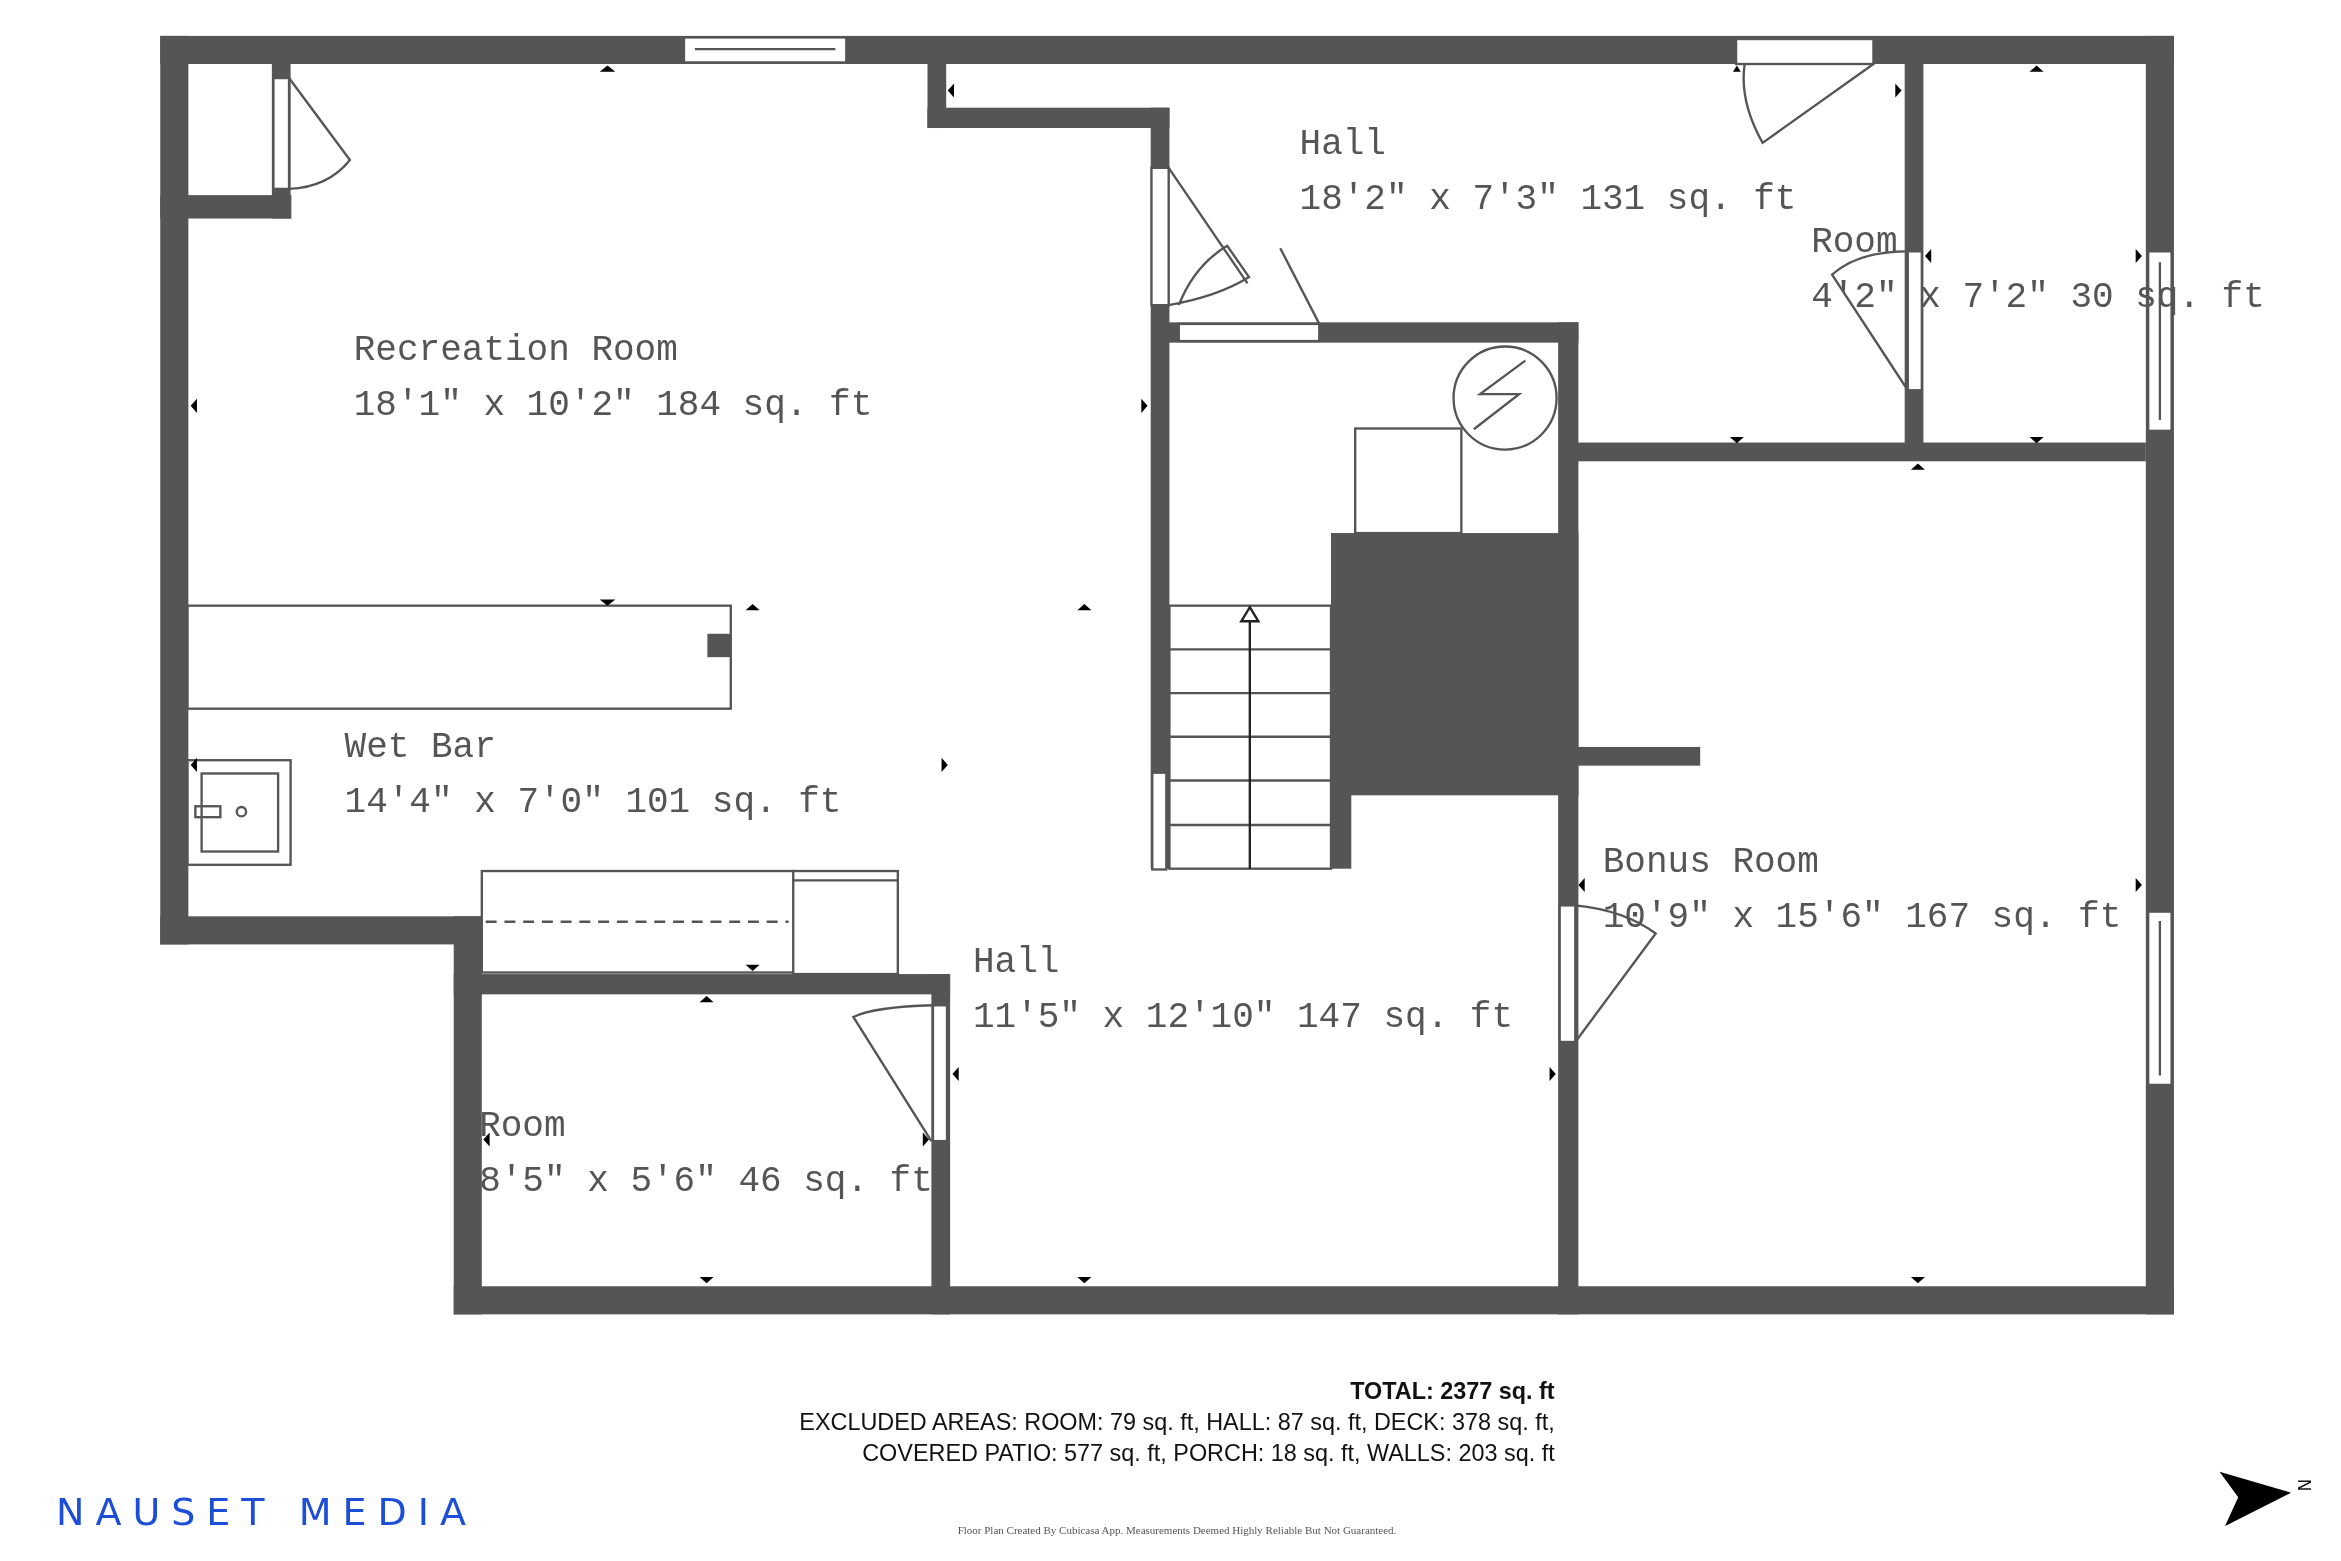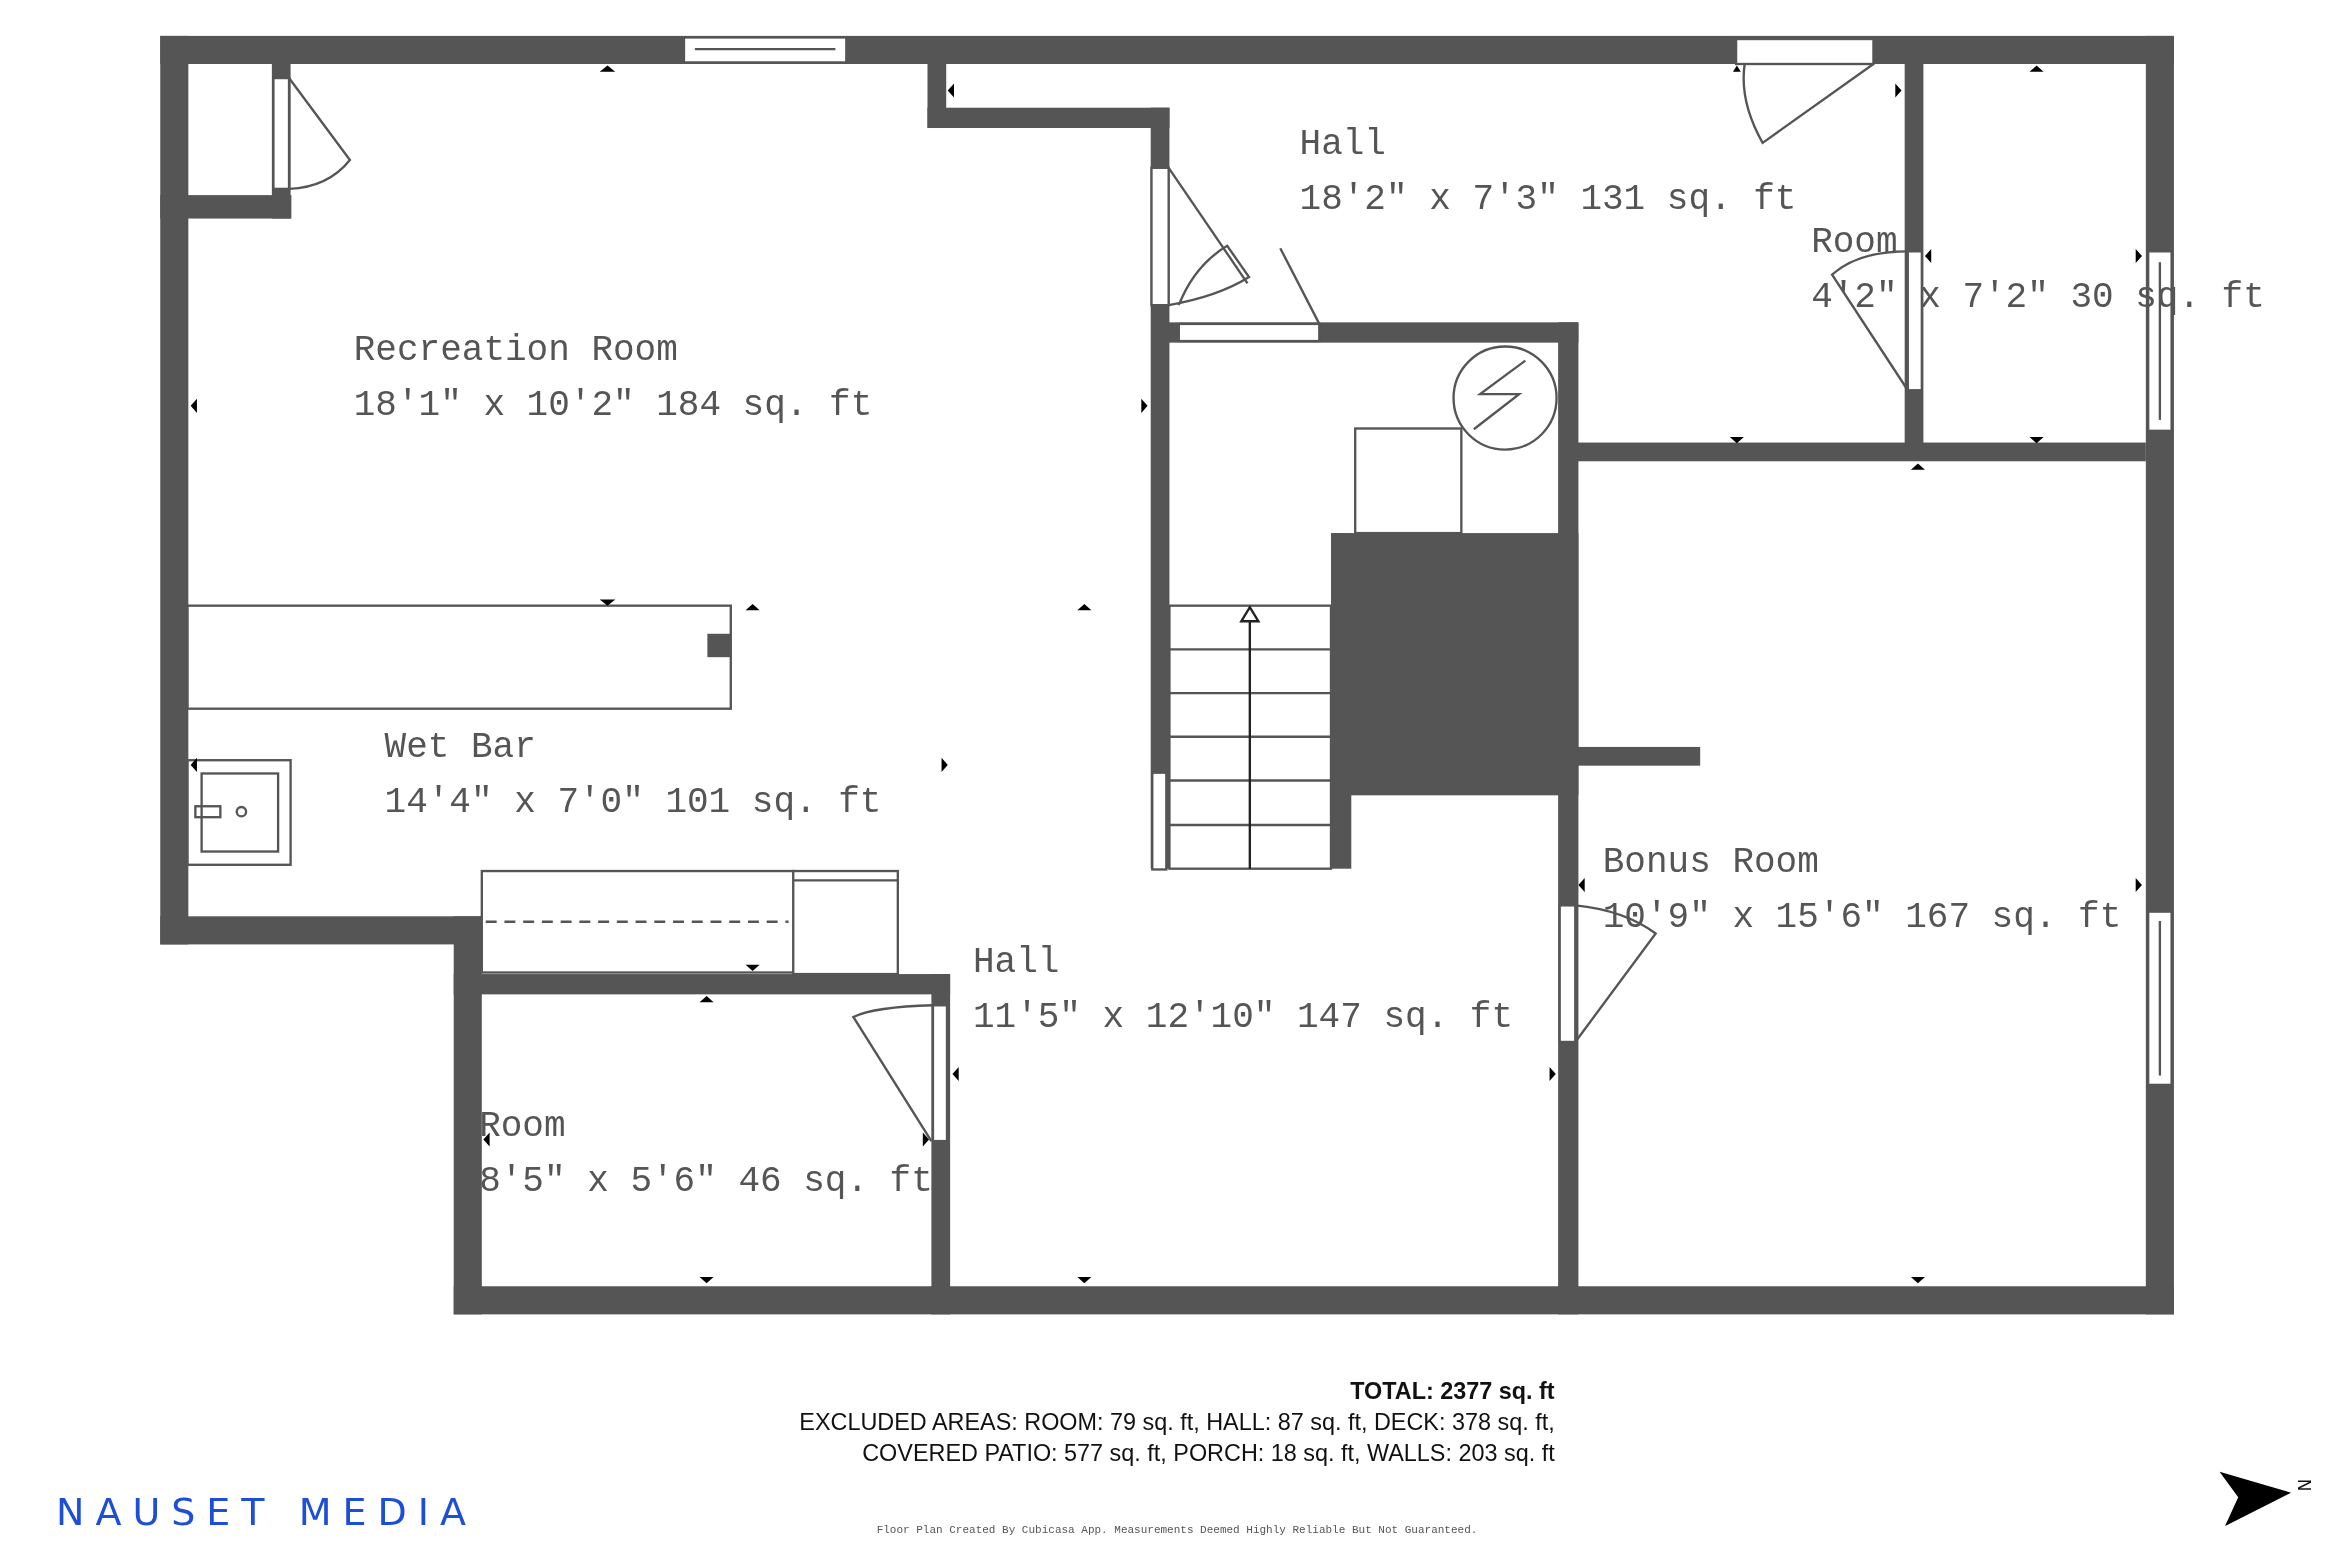--- a/index.html
+++ b/index.html
@@ -7,21 +7,21 @@
   #plan { position: absolute; left: 0; top: 0; width: 2342px; height: 1561px; }
   .wall { fill: #555555; }
   .fixture { fill: #ffffff; stroke: #555555; stroke-width: 3; }
   .thin { fill: none; stroke: #555555; stroke-width: 3; }
   .marker { fill: #000000; }
   .room-label { position: absolute; transform: translateX(-50%); text-align: left; color: #555555; font-family: Liberation Mono, monospace; font-size: 36px; line-height: 55px; white-space: nowrap; font-weight: 300; }
   .room-label .dim { display: block; }
   .totals { position: absolute; left: 1177px; top: 1376px; transform: translateX(-50%); text-align: right; font-family: "Liberation Sans", sans-serif; color: #111; white-space: nowrap; }
   .totals .total { font-weight: bold; font-size: 23.4px; line-height: 31px; }
   .totals .line { font-size: 23.4px; line-height: 31px; }
-  .disclaimer { position: absolute; left: 1177px; top: 1524px; transform: translateX(-50%); font-family: Liberation Mono, monospace; font-size: 11px; color: #555; white-space: nowrap; }
+  .disclaimer { position: absolute; left: 1177px; top: 1524px; transform: translateX(-50%); font-family: Liberation Serif, serif; font-size: 11px; color: #555; white-space: nowrap; }
   .brand { position: absolute; left: 56px; top: 1490px; font-family: "DejaVu Sans", sans-serif; font-size: 38px; letter-spacing: 11px; color: #1d4ed8; white-space: nowrap; }
   .compass { position: absolute; left: 2213px; top: 1460px; width: 94px; height: 70px; }
   .compass-letter { position: absolute; left: 2298px; top: 1475px; font-family: "DejaVu Sans", sans-serif; font-size: 17px; color: #111; transform: rotate(90deg); }
 </style>
 </head>
 <body>
 
 <svg id="plan" viewBox="0 0 3000 2000" xmlns="http://www.w3.org/2000/svg">
 
   <g>
@@ -153,21 +153,21 @@
   <span class="dim">18'1" x 10'2" 184 sq. ft</span>
 </div>
 <div class="room-label" style="left:1548px; top:117px;">
   <span>Hall</span>
   <span class="dim">18'2" x 7'3" 131 sq. ft</span>
 </div>
 <div class="room-label" style="left:2038px; top:215px;">
   <span>Room</span>
   <span class="dim">4'2" x 7'2" 30 sq. ft</span>
 </div>
-<div class="room-label" style="left:593px; top:720px;margin-left:40px;">
+<div class="room-label" style="left:593px; top:720px;">
   <span>Wet Bar</span>
   <span class="dim">14'4" x 7'0" 101 sq. ft</span>
 </div>
 <div class="room-label" style="left:1862px; top:835px;">
   <span>Bonus Room</span>
   <span class="dim">10'9" x 15'6" 167 sq. ft</span>
 </div>
 <div class="room-label" style="left:1243px; top:935px;">
   <span>Hall</span>
   <span class="dim">11'5" x 12'10" 147 sq. ft</span>

